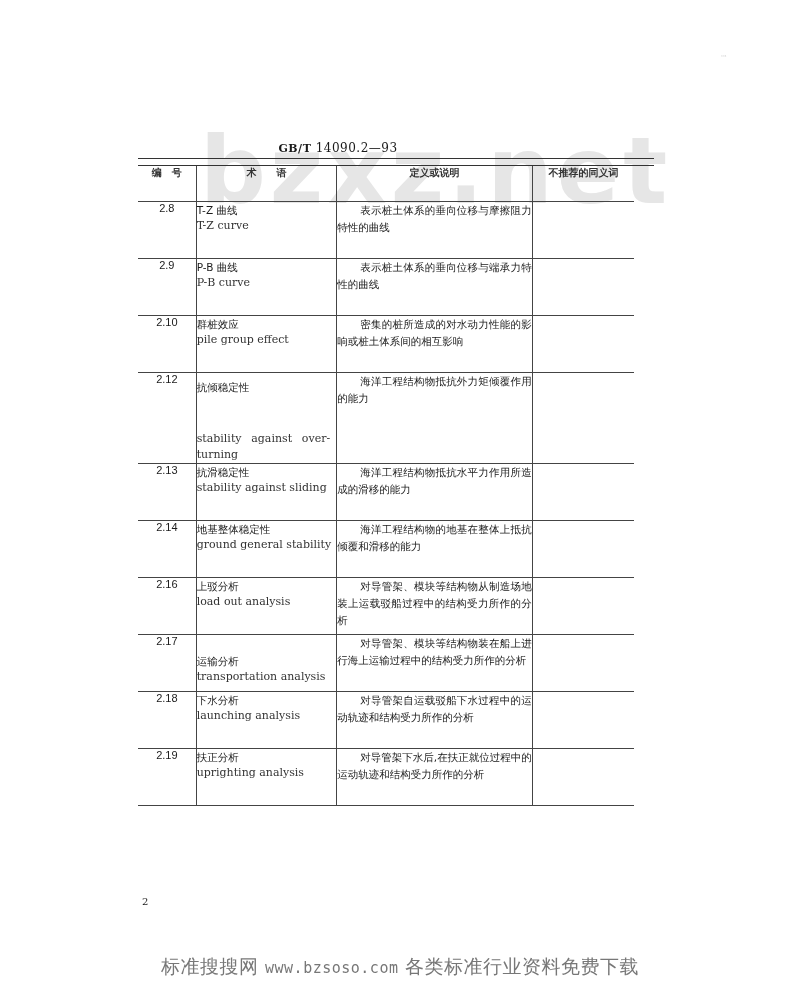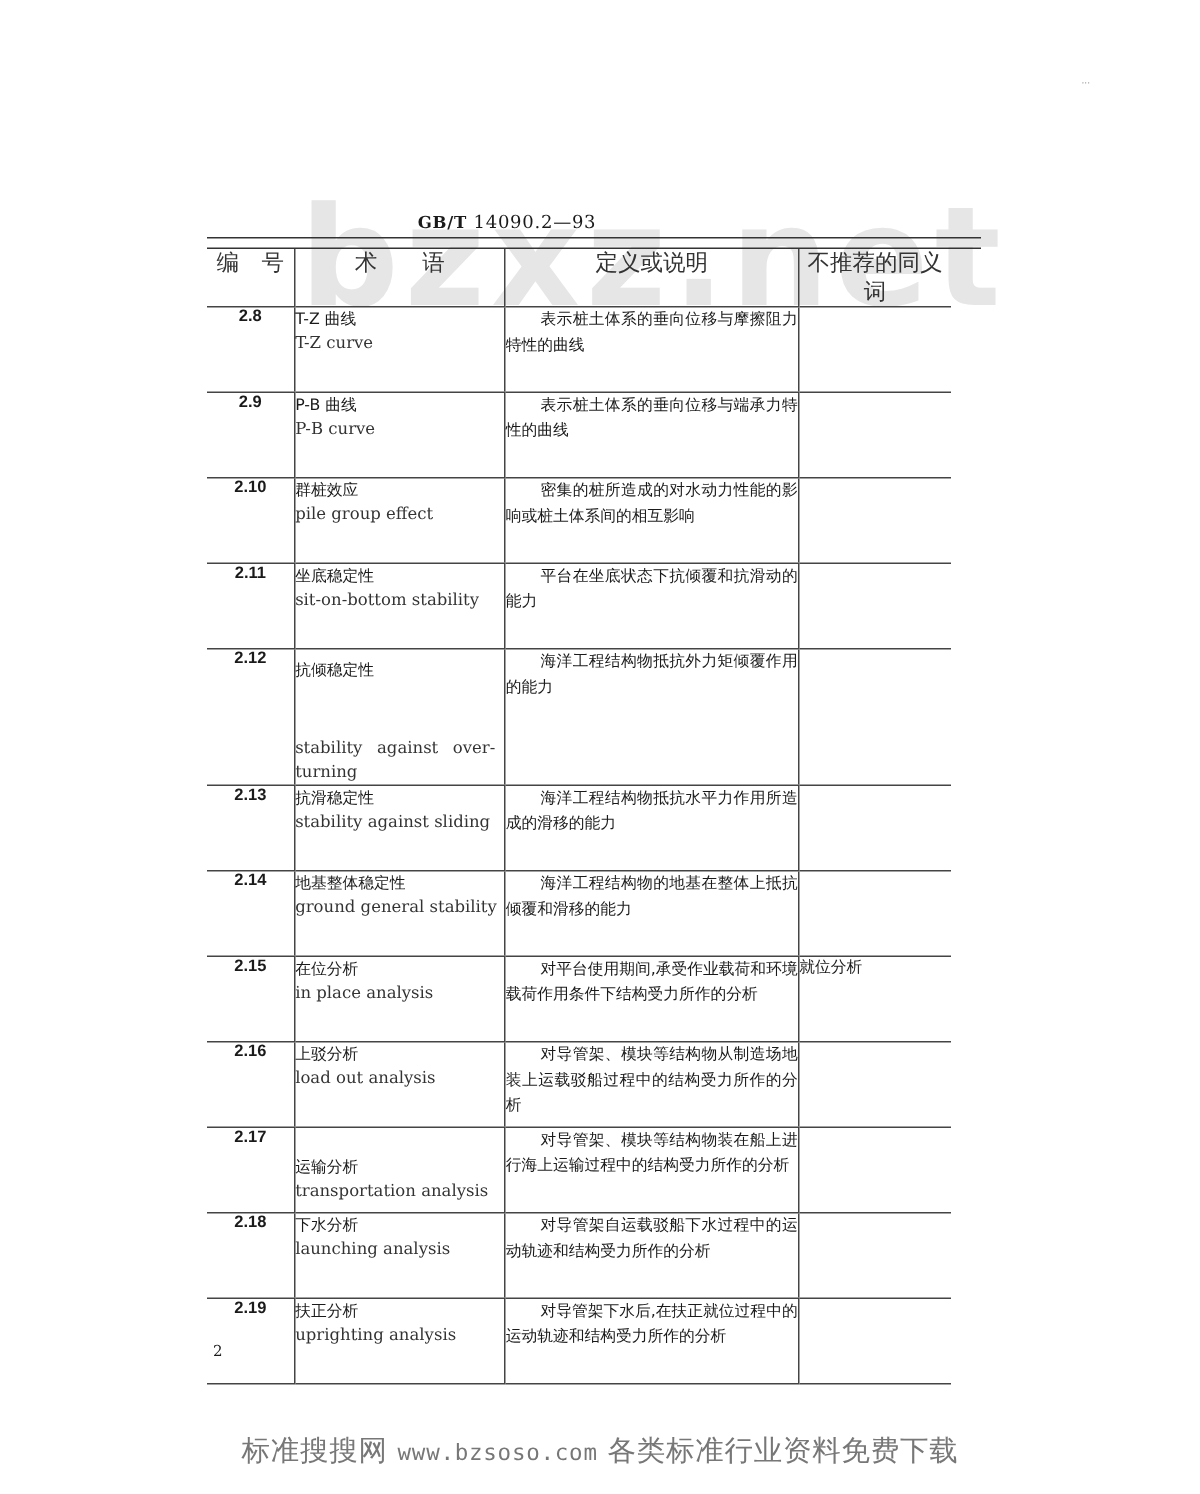--- a/index.html
+++ b/index.html
@@ -7,29 +7,29 @@
          font-family: "DejaVu Serif", "Liberation Serif", serif; color: #1a1a1a; }
   .page-header { position: absolute; top: 141px; left: 0; width: 676px; text-align: center;
                  font-size: 12px; letter-spacing: 0.5px; }
   .page-header .gb { font-weight: bold; font-size: 11px; }
   .rule { position: absolute; left: 138px; width: 516px; height: 0; border-top: 1px solid #333; }
   .watermark { position: absolute; top: 126px; left: 200px; font-family: "DejaVu Sans", sans-serif;
                font-weight: bold; font-size: 92px; color: #e6e6e6; letter-spacing: 4px;
                z-index: 0; line-height: 1; pointer-events: none; }
   table.terms { position: absolute; top: 166px; left: 138px; width: 496px; border-collapse: collapse;
                 z-index: 1; font-size: 10px; }
-  table.terms th { font-weight: normal; height: 35px; font-size: 15px;
+  table.terms th { font-weight: bold; height: 35px; font-size: 10px;
                    font-family: "DejaVu Sans", sans-serif; color: #333; }
   table.terms td, table.terms th { border-bottom: 1px solid #444; vertical-align: top; padding: 0; }
   table.terms td + td, table.terms th + th { border-left: 1px solid #444; }
   .c-no { width: 58px; text-align: center; }
   .c-term { width: 140px; }
   .c-def { width: 196px; }
   .c-syn { width: 102px; }
-  td.c-no { padding-top: 8px; font-family: "Liberation Sans", sans-serif; font-size: 11px; font-weight: bold; }
+  td.c-no { padding-top: 8px; font-family: "Liberation Sans", sans-serif; font-size: 11px; }
   td.c-term { padding: 16px 0 0 6px; line-height: 16px; }
   td.c-term .zh { font-family: "DejaVu Sans", sans-serif; font-size: 10.5px; }
   td.c-term .en { font-size: 11px; color: #333; }
   td.c-def { padding: 8px 4px 0 4px; line-height: 17px; font-family: "DejaVu Sans", sans-serif;
              font-size: 10.5px; text-indent: 2.2em; text-align: justify; }
   td.c-syn { padding: 24px 0 0 6px; font-family: "DejaVu Sans", sans-serif; font-size: 10.5px; }
   tr.row { height: 57px; }
   .page-number { position: absolute; top: 896px; left: 142px; font-size: 10px; }
   .footer-ad { position: absolute; top: 954px; left: 0; width: 800px; text-align: center;
                font-family: "DejaVu Sans", sans-serif; font-size: 19px; color: #777; letter-spacing: 0.5px; }
@@ -82,29 +82,20 @@
     <tr class="row">
       <td class="c-no">2.10</td>
       <td class="c-term">
           <div class="zh">群桩效应</div>
           <div class="en">pile group effect</div>
         </td>
       <td class="c-def">密集的桩所造成的对水动力性能的影响或桩土体系间的相互影响</td>
       <td class="c-syn"></td>
     </tr>
     <tr class="row">
-      <td class="c-no">2.11</td>
-      <td class="c-term">
-          <div class="zh">坐底稳定性</div>
-          <div class="en">sit-on-bottom stability</div>
-        </td>
-      <td class="c-def">平台在坐底状态下抗倾覆和抗滑动的能力</td>
-      <td class="c-syn"></td>
-    </tr>
-    <tr class="row">
       <td class="c-no">2.12</td>
       <td class="c-term" style="padding-top:6px;">
           <div class="zh">抗倾稳定性</div>
           <div class="en" style="text-align:justify;text-align-last:left;padding-right:6px;margin-top:36px;">stability against over-turning</div>
         </td>
       <td class="c-def">海洋工程结构物抵抗外力矩倾覆作用的能力</td>
       <td class="c-syn"></td>
     </tr>
     <tr class="row">
       <td class="c-no">2.13</td>
@@ -116,29 +107,20 @@
       <td class="c-syn"></td>
     </tr>
     <tr class="row">
       <td class="c-no">2.14</td>
       <td class="c-term">
           <div class="zh">地基整体稳定性</div>
           <div class="en">ground general stability</div>
         </td>
       <td class="c-def">海洋工程结构物的地基在整体上抵抗倾覆和滑移的能力</td>
       <td class="c-syn"></td>
-    </tr>
-    <tr class="row">
-      <td class="c-no">2.15</td>
-      <td class="c-term">
-          <div class="zh">在位分析</div>
-          <div class="en">in place analysis</div>
-        </td>
-      <td class="c-def">对平台使用期间,承受作业载荷和环境载荷作用条件下结构受力所作的分析</td>
-      <td class="c-syn">就位分析</td>
     </tr>
     <tr class="row">
       <td class="c-no">2.16</td>
       <td class="c-term">
           <div class="zh">上驳分析</div>
           <div class="en">load out analysis</div>
         </td>
       <td class="c-def">对导管架、模块等结构物从制造场地装上运载驳船过程中的结构受力所作的分析</td>
       <td class="c-syn"></td>
     </tr>

